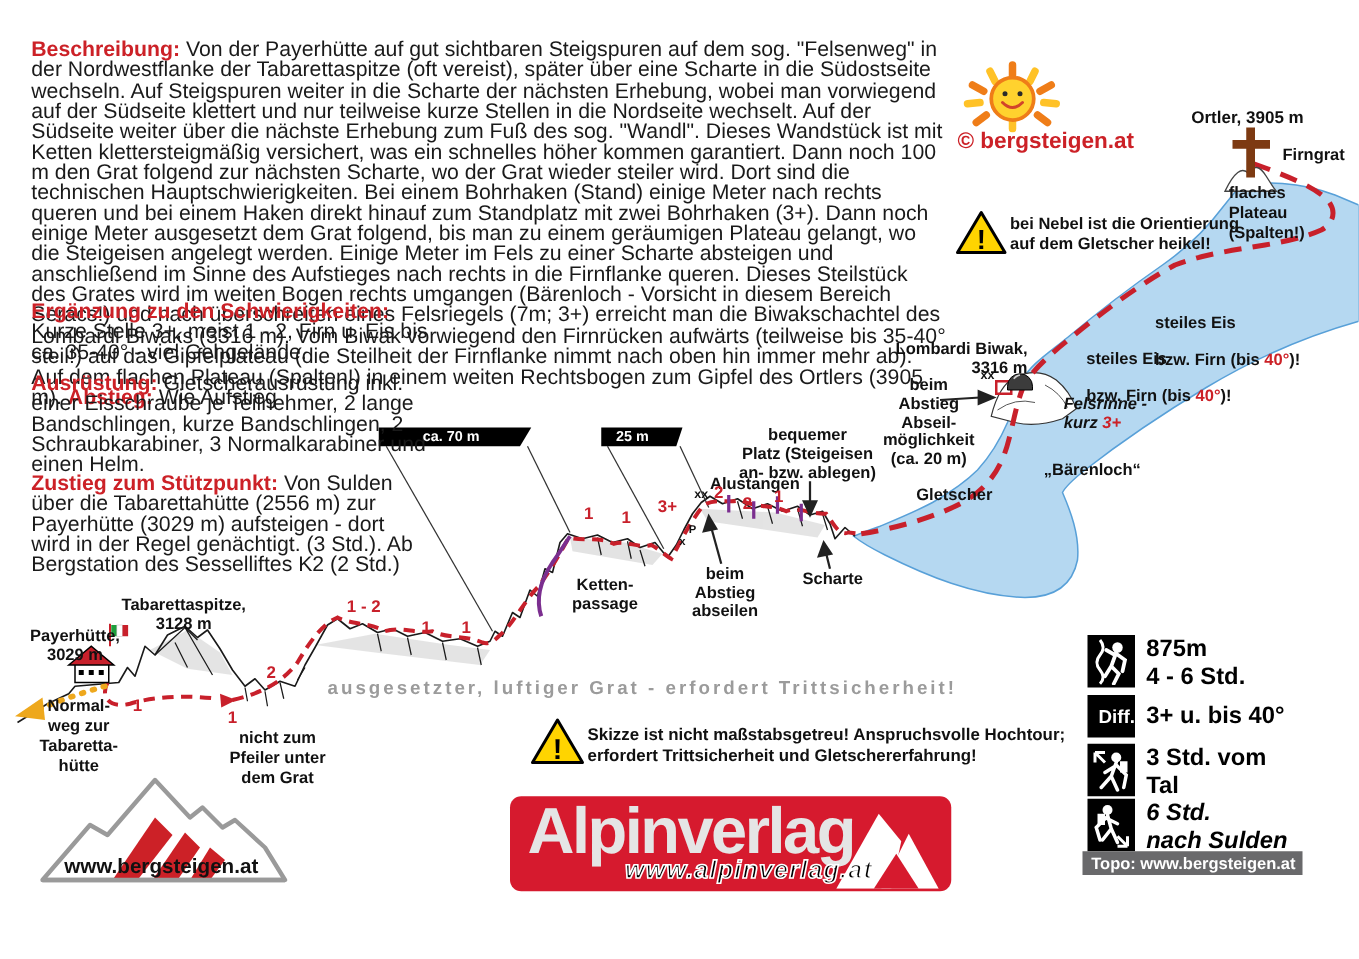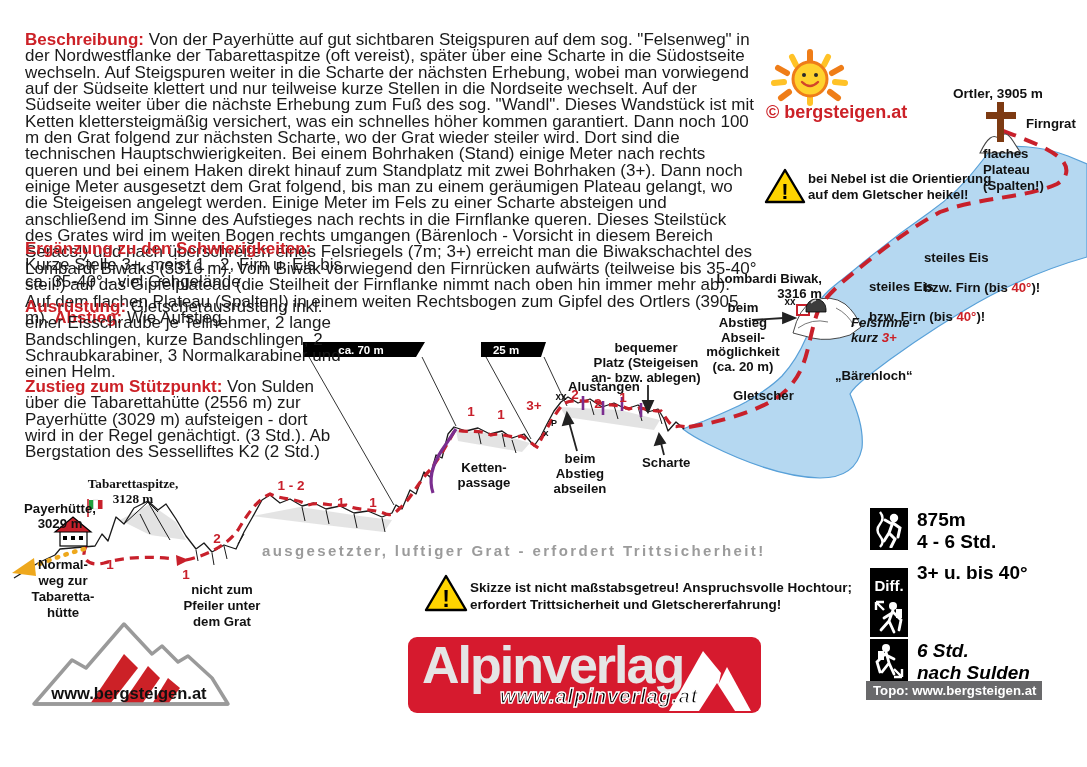--- a/index.html
+++ b/index.html
@@ -238,21 +238,21 @@
 Platz (Steigeisen
 an- bzw. ablegen)</div>
   <div class="lbl" style="left:568px;top:380px;">Alustangen</div>
   <div class="lbl center" style="left:543px;top:452px;width:74px;">beim
 Abstieg
 abseilen</div>
   <div class="lbl" style="left:642px;top:456px;">Scharte</div>
   <div class="lbl center" style="left:448px;top:461px;width:72px;">Ketten-
 passage</div>
 
-  <div class="lbl center" style="left:79px;top:477px;width:108px;font-family:Liberation Serif, serif;">Tabarettaspitze,
+  <div class="lbl center" style="left:93px;top:477px;width:108px;">Tabarettaspitze,
 3128 m</div>
   <div class="lbl center" style="left:20px;top:502px;width:80px;">Payerhütte,
 3029 m</div>
   <div class="lbl center" style="left:16px;top:557px;width:94px;line-height:16px;">Normal-
 weg zur
 Tabaretta-
 hütte</div>
   <div class="lbl center" style="left:170px;top:582px;width:104px;line-height:16px;">nicht zum
 Pfeiler unter
 dem Grat</div>
@@ -309,33 +309,35 @@
   <div class="ibox-icon" style="top:508px;height:42px;">
     <svg width="34" height="38" viewBox="0 0 34 38">
       <path d="M8,2 q5,6 0,12 q-5,6 0,12 q5,6 0,11" fill="none" stroke="#fff" stroke-width="2.4"></path>
       <circle cx="22" cy="8" r="4.2" fill="#fff"></circle>
       <path d="M21,12 L17,23 L23,29 L19,37 M17,23 L12,31 M21,13 L28,18 L26,27 M20,14 L13,10" fill="none" stroke="#fff" stroke-width="3" stroke-linecap="round"></path>
     </svg>
   </div>
   <div class="ibox-text" style="top:509px;">875m
 4 - 6 Std.</div>
 
-  <div class="ibox-icon" style="top:568px;height:34px;">
+  <div class="ibox-icon" style="top:556px;height:34px;justify-content:flex-end;">
     <span class="diff-txt">Diff.</span>
   </div>
   <div class="ibox-text" style="top:562px;text-align:right;">3+ u. bis 40°</div>
 
   <div class="ibox-icon" style="top:595px;height:42px;">
     <svg width="34" height="38" viewBox="0 0 34 38">
       <path d="M12,13 L4,5 M4,5 h8 M4,5 v8" fill="none" stroke="#fff" stroke-width="2.4"></path>
       <circle cx="21" cy="9" r="4" fill="#fff"></circle>
       <rect x="24" y="12" width="6" height="9" fill="#fff"></rect>
       <path d="M21,13 L17,24 L9,33 M17,24 L22,35 M20,16 L12,21 M21,15 L29,23 L27,33" fill="none" stroke="#fff" stroke-width="2.8" stroke-linecap="round"></path>
     </svg>
   </div>
+  <div class="ibox-text" style="top:596px;">3 Std. vom
+Tal</div>
 
   <div class="ibox-icon" style="top:639px;height:42px;">
     <svg width="34" height="38" viewBox="0 0 34 38">
       <path d="M22,28 L30,36 M30,36 h-8 M30,36 v-8" fill="none" stroke="#fff" stroke-width="2.4"></path>
       <circle cx="14" cy="7" r="4" fill="#fff"></circle>
       <rect x="6" y="10" width="6" height="9" fill="#fff"></rect>
       <path d="M14,11 L17,22 L10,31 M17,22 L22,33 M14,14 L22,18 M13,13 L5,21 L8,31" fill="none" stroke="#fff" stroke-width="2.8" stroke-linecap="round"></path>
     </svg>
   </div>
   <div class="ibox-text" style="top:640px;font-style:italic;">6 Std.

